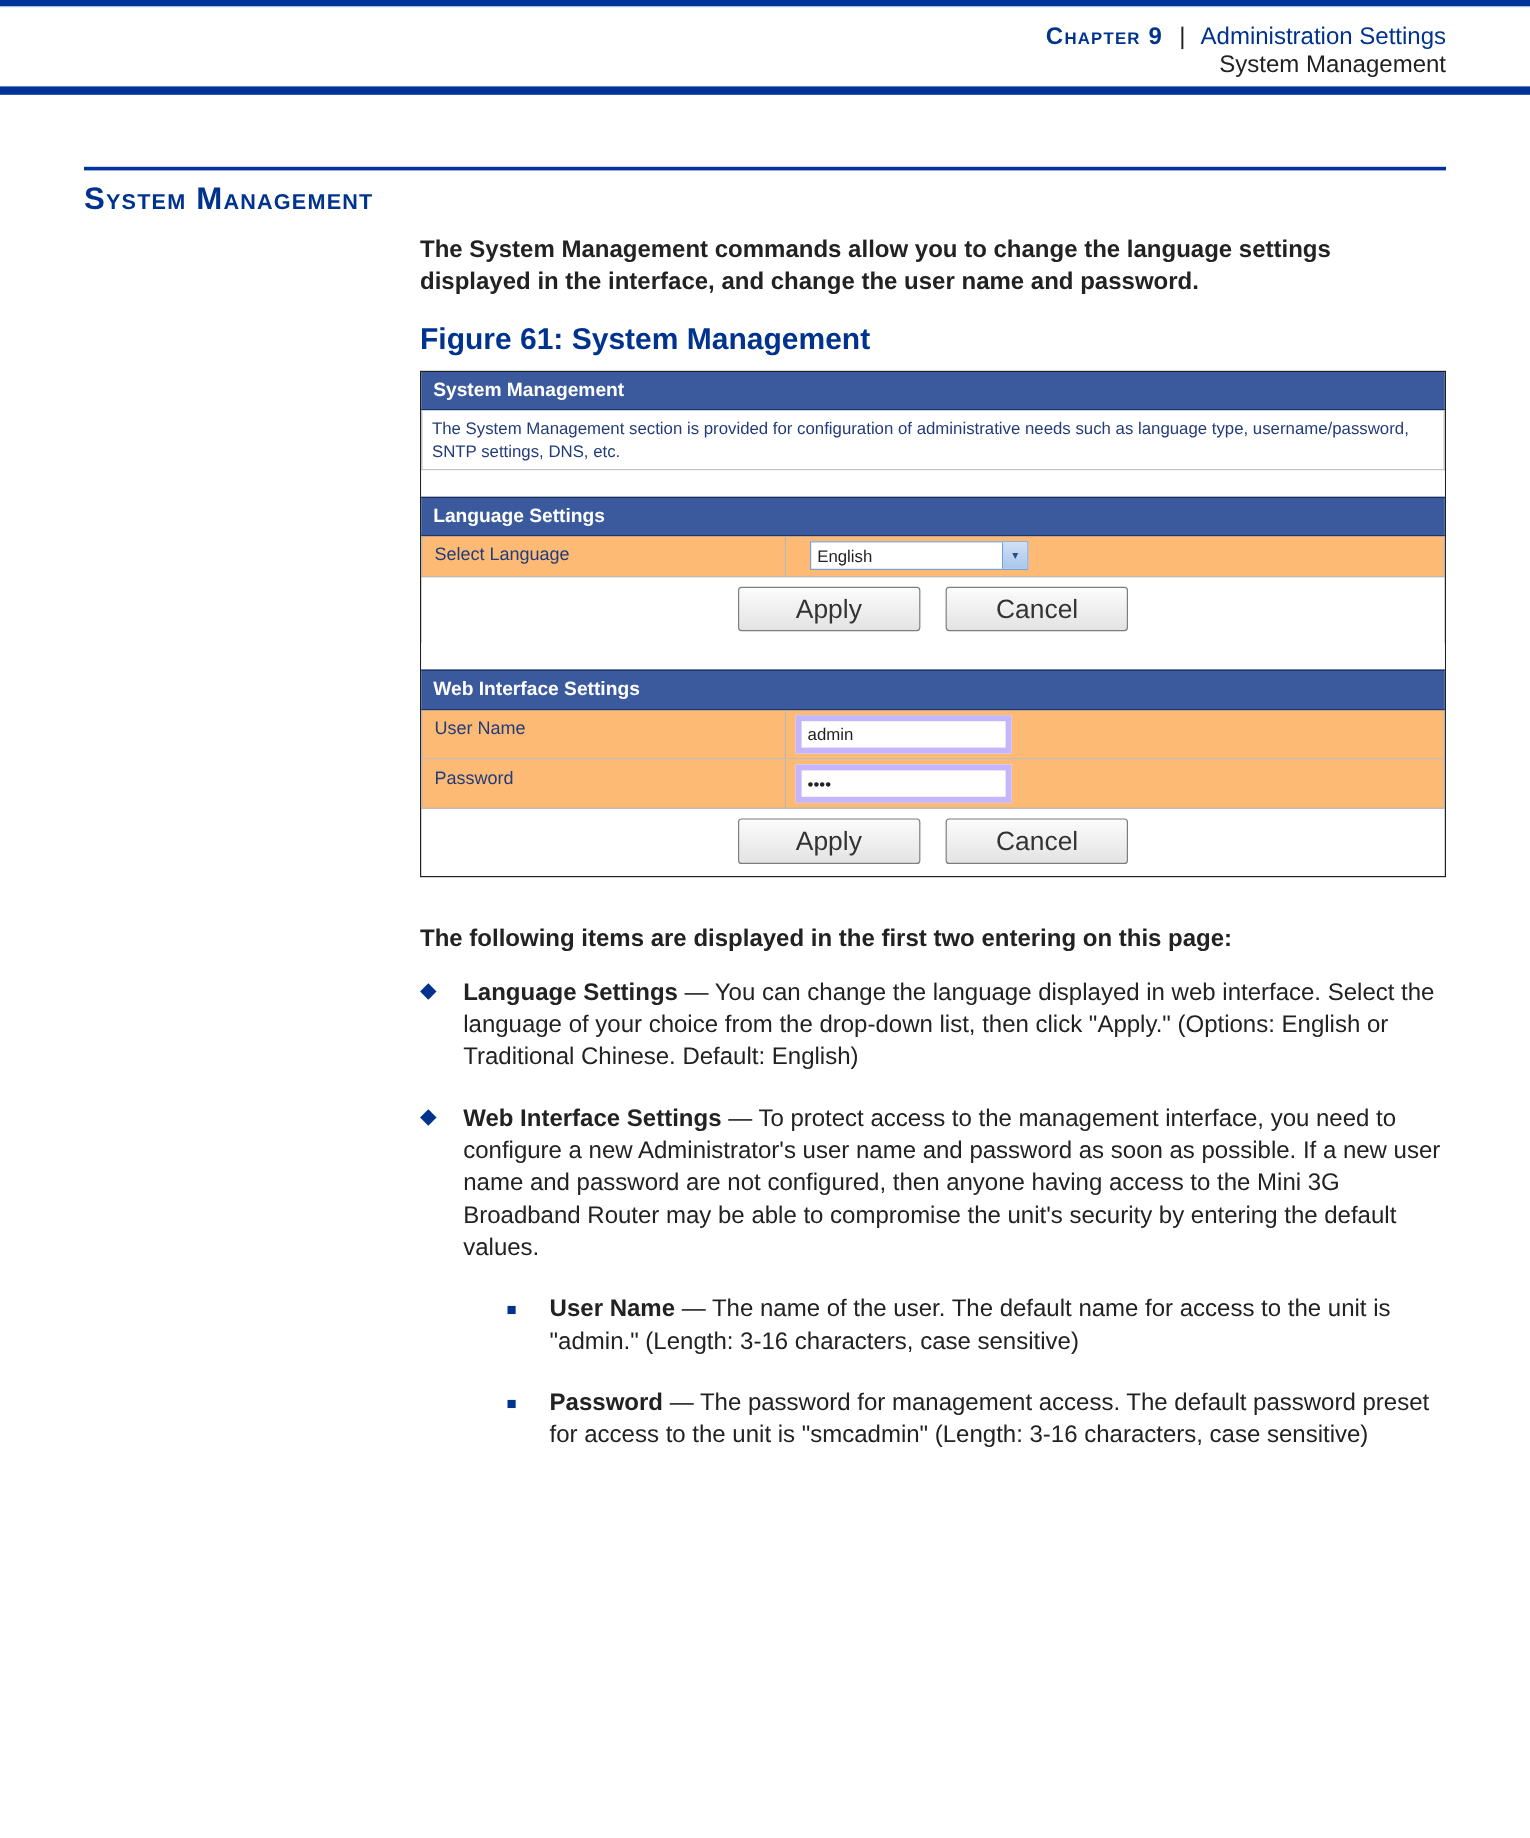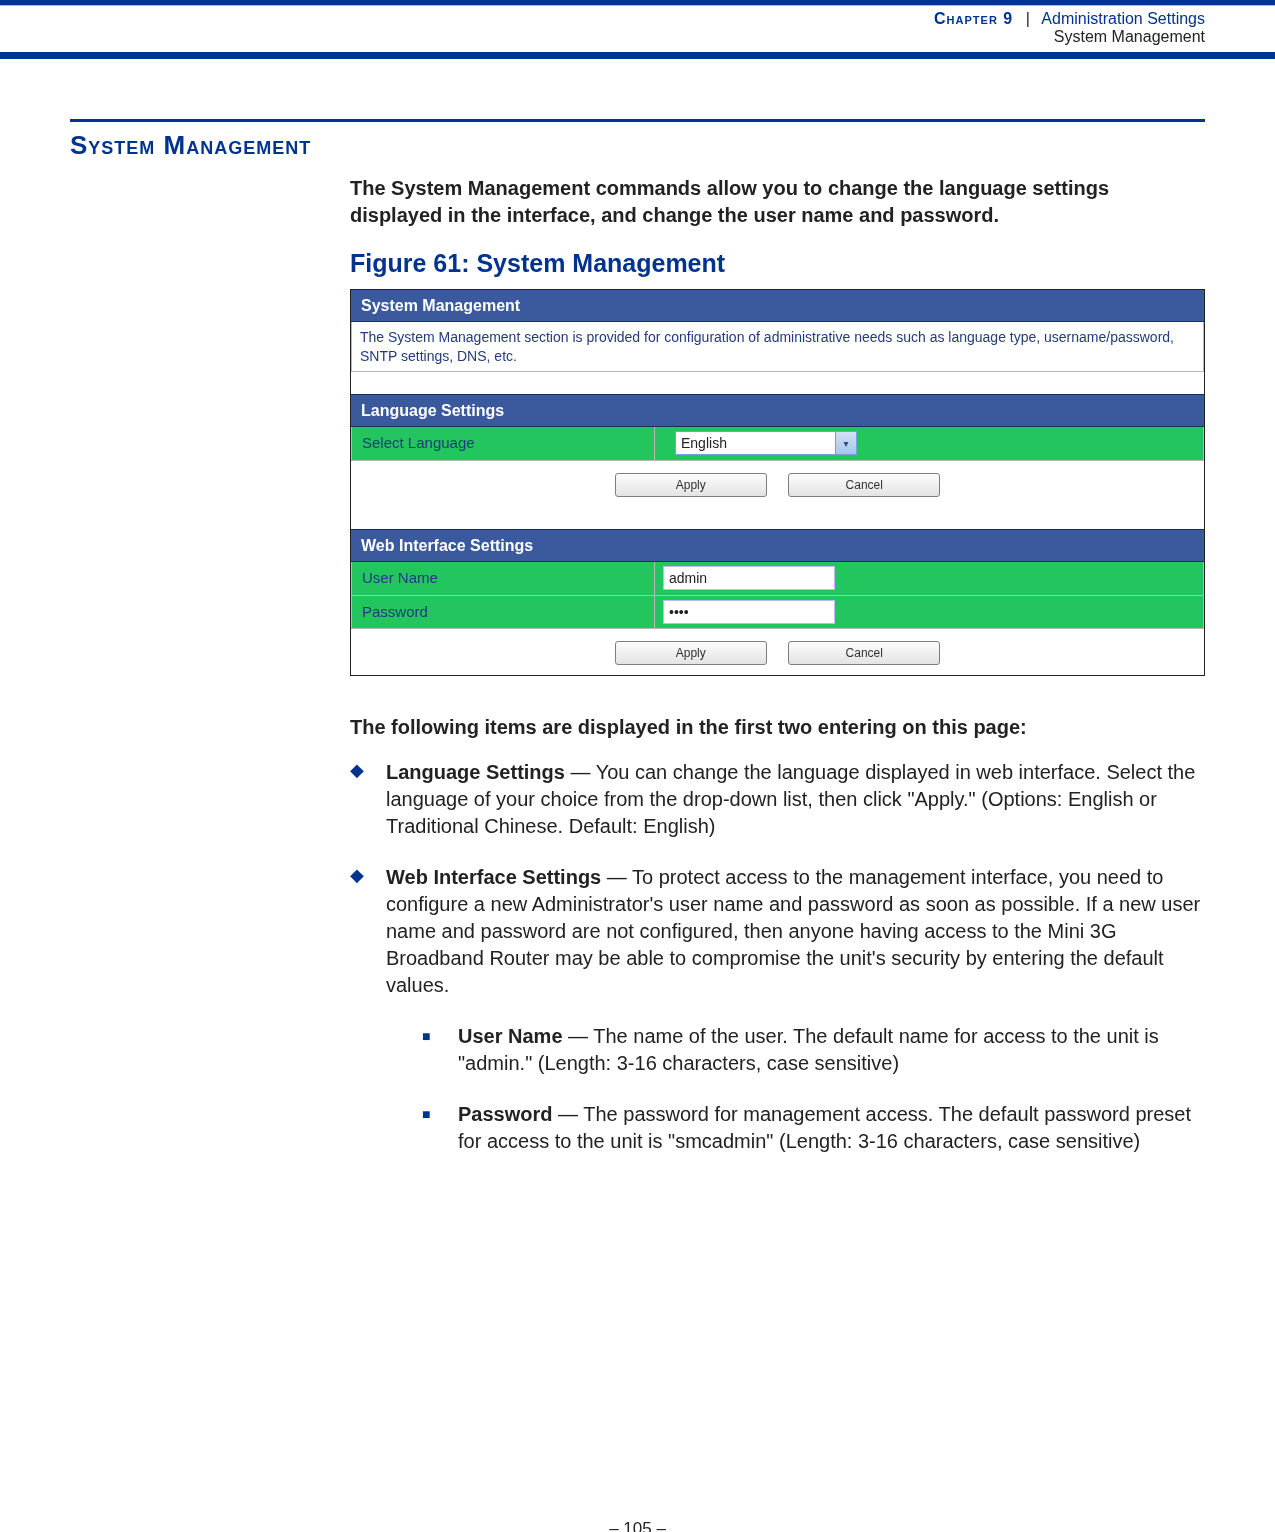--- a/index.html
+++ b/index.html
@@ -6,22 +6,22 @@
       margin: 0;
       padding: 0;
       font-family: Verdana, Geneva, sans-serif;
       background: #fff;
       width: 1275px;
     }
     .top-bar-blue { height: 5px; background: #003399; }
     .top-bar-light { height: 1px; background: #a9bde0; }
     .header {
       text-align: right;
-      padding: 4px 70px 6px 0;
-      font-size: 16px;
+      padding: 14px 70px 6px 0;
+      font-size: 20px;
     }
     .header-line1 { color: #00338e; }
     .header-bold { font-weight: bold; font-variant: small-caps; letter-spacing: 1px; }
     .header-sep { color: #222; margin: 0 8px; }
     .header-line2 { color: #222; }
     .mid-bar { height: 7px; background: #003399; }
     .content { padding: 0 70px; }
     .section-rule {
       border: none;
       border-top: 3px solid #003399;
@@ -84,21 +84,21 @@
       border-left: none;
       border-right: none;
     }
     .ss-form-row {
       display: flex;
       border: 1px solid #b7b7b7;
       border-top: none;
       font-family: Arial, sans-serif;
       font-size: 15px;
       color: #223b7a;
-      background: #22c55e;
+      background: #fdba74;
     }
     .ss-form-label {
       width: 282px;
       padding: 6px 10px;
       border-right: 1px solid #b7b7b7;
     }
     .ss-form-field { flex: 1; padding: 4px 8px; }
     .ss-select {
       display: inline-flex;
       align-items: center;
@@ -119,21 +119,21 @@
       background: linear-gradient(#cfe1f7, #a9c6ea);
       border-left: 1px solid #7aa0d8;
       display: flex;
       align-items: center;
       justify-content: center;
       font-size: 10px;
       color: #2a4d86;
     }
     .ss-text-input {
       display: inline-block;
-      border: 1px solid #c4b5fd;
+      border: 5px solid #c4b5fd;
       background: #fff;
       width: 160px;
       height: 18px;
       font-family: Arial, sans-serif;
       font-size: 14px;
       color: #222;
       padding: 2px 5px;
     }
     .ss-button-row {
       text-align: center;
@@ -141,21 +141,21 @@
     }
     .ss-button {
       display: inline-block;
       width: 150px;
       padding: 3px 0;
       text-align: center;
       border: 1px solid #7d7d7d;
       border-radius: 3px;
       background: linear-gradient(#fcfcfc, #e3e3e3);
       font-family: Arial, sans-serif;
-      font-size: 12px;
+      font-size: 22px;
       color: #333;
       margin: 0 8px;
     }
     .bullet-list { margin: 0; padding: 0; list-style: none; }
     .bullet-item { display: flex; margin-bottom: 24px; }
     .bullet-marker {
       flex: 0 0 36px;
       color: #00338e;
       font-size: 18px;
       line-height: 1.3;

